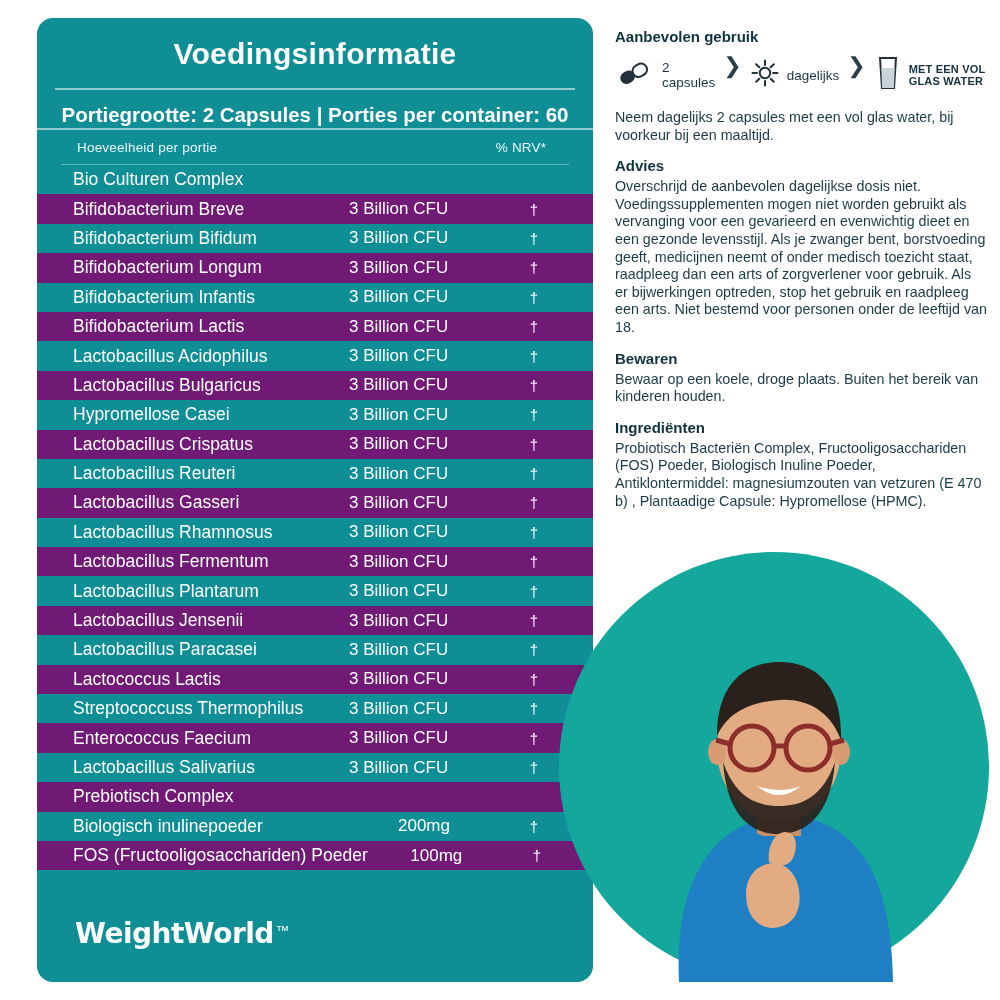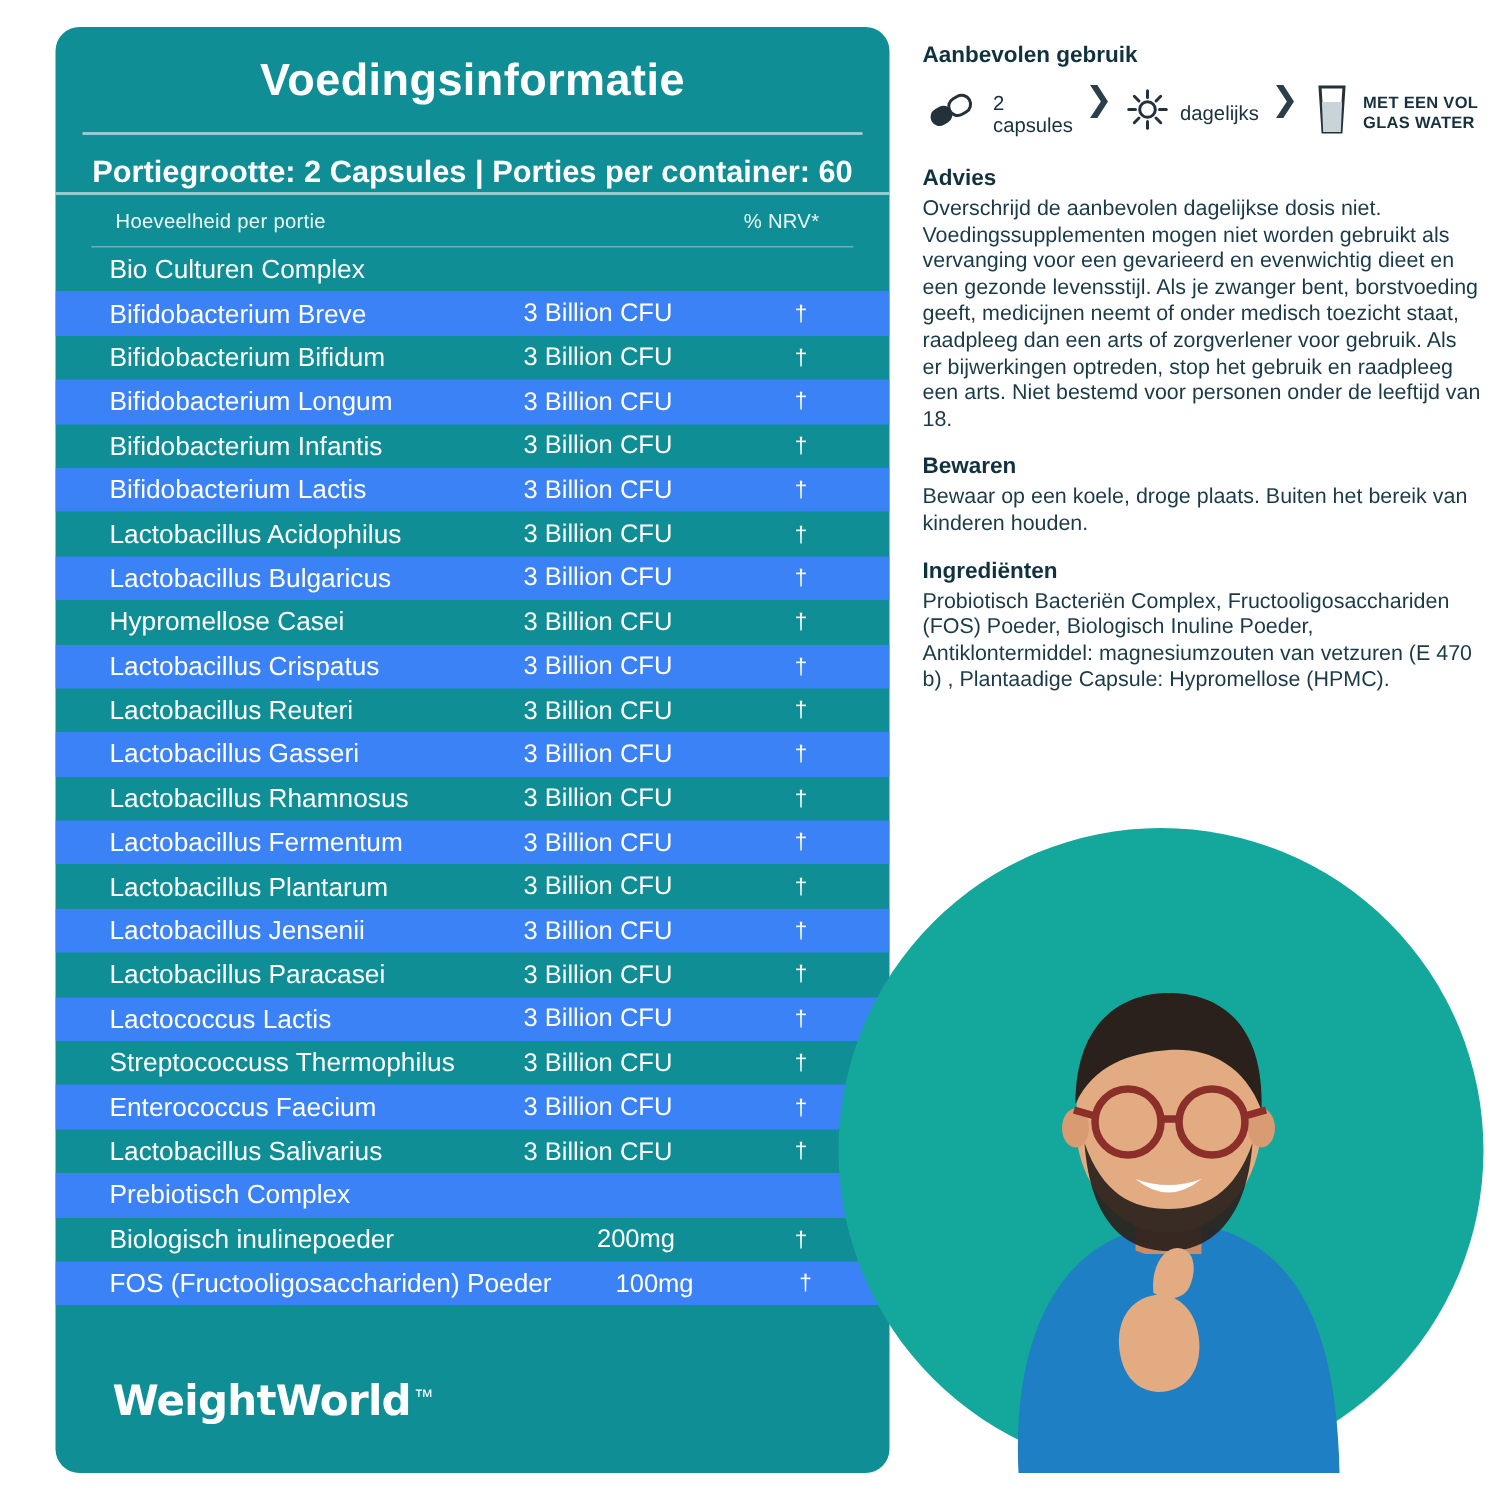--- a/index.html
+++ b/index.html
@@ -62,21 +62,21 @@
 
   .rows { }
   .row {
     display: flex;
     align-items: center;
     height: 29.4px;
     font-size: 17.5px;
     padding-left: 36px;
     padding-right: 24px;
   }
-  .row.alt { background: #3b82f6; }
+  .row.alt { background: #701a75; }
   .row .name { flex: 1; white-space: nowrap; }
   .row .val  { width: 150px; font-size: 17px; }
   .row .nrv  { width: 70px; text-align: center; font-size: 15px; }
   .row.group .name { padding-left: 0; }
   .row.group { font-size: 17.5px; }
   .row .val.centered { text-align: center; width: 150px; }
 
   
   #brand {
     position: absolute;
@@ -344,20 +344,21 @@
         <span>
           <svg width="28" height="36" viewBox="0 0 28 36">
             <path d="M6 3 H22 L20 33 H8 Z" fill="none" stroke="#22313a" stroke-width="2"></path>
             <path d="M7.3 13 H20.7 L19.9 33 H8.1 Z" fill="#c9d4d8"></path>
           </svg>
         </span>
         <span class="glass-lbl">MET EEN VOL GLAS WATER</span>
       </div>
     </div>
 
+    <p>Neem dagelijks 2 capsules met een vol glas water, bij voorkeur bij een maaltijd.</p>
 
     <h3>Advies</h3>
     <p>Overschrijd de aanbevolen dagelijkse dosis niet. Voedingssupplementen mogen niet worden gebruikt als vervanging voor een gevarieerd en evenwichtig dieet en een gezonde levensstijl. Als je zwanger bent, borstvoeding geeft, medicijnen neemt of onder medisch toezicht staat, raadpleeg dan een arts of zorgverlener voor gebruik. Als er bijwerkingen optreden, stop het gebruik en raadpleeg een arts. Niet bestemd voor personen onder de leeftijd van 18.</p>
 
     <h3>Bewaren</h3>
     <p>Bewaar op een koele, droge plaats. Buiten het bereik van kinderen houden.</p>
 
     <h3>Ingrediënten</h3>
     <p>Probiotisch Bacteriën Complex, Fructooligosacchariden (FOS) Poeder, Biologisch Inuline Poeder, Antiklontermiddel: magnesiumzouten van vetzuren (E 470 b) , Plantaadige Capsule: Hypromellose (HPMC).</p>
   </div>

